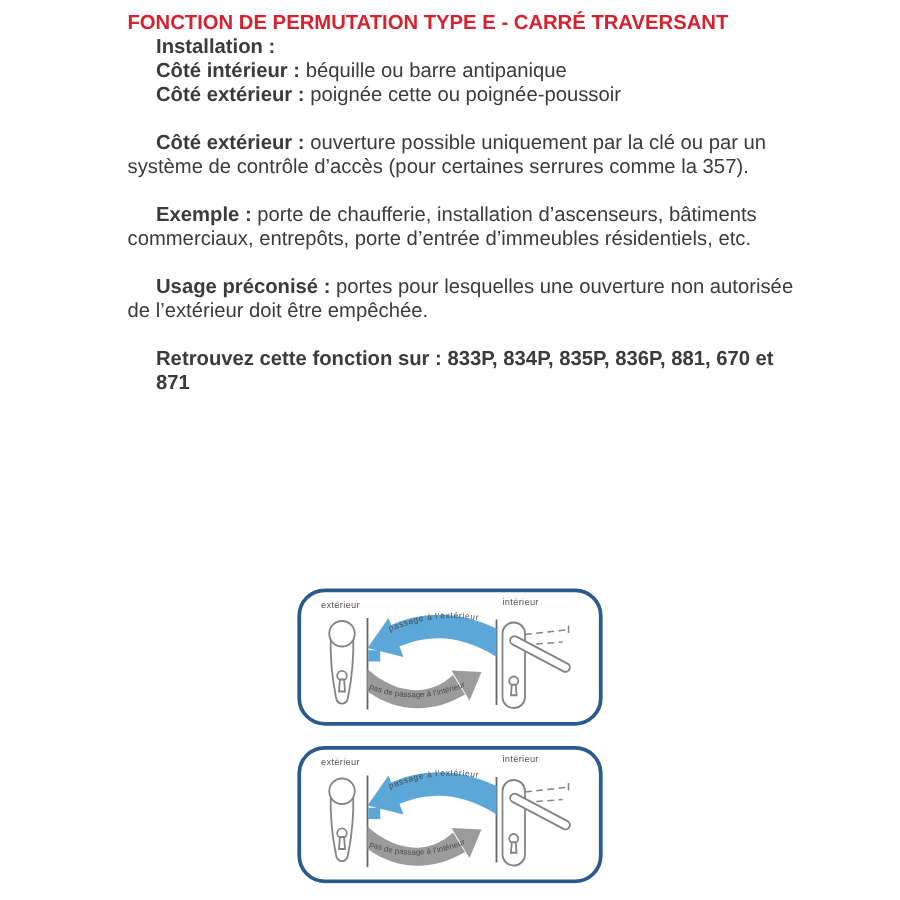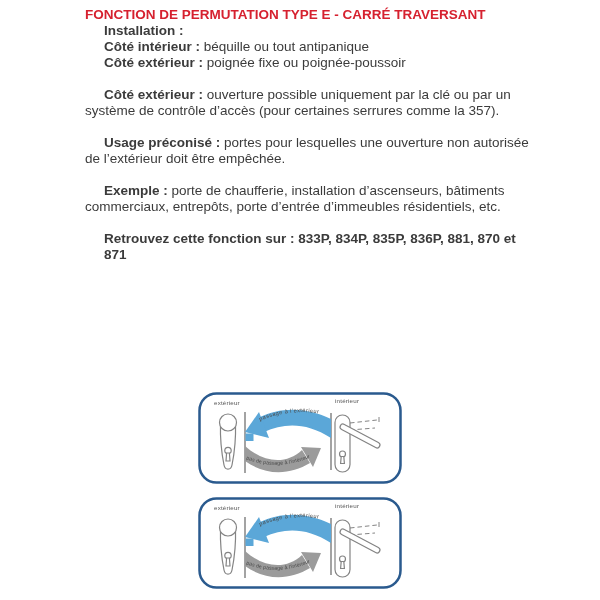--- a/index.html
+++ b/index.html
@@ -36,42 +36,42 @@
 </style>
 </head>
 <body>
 
 <div class="content">
   <h1 class="title">FONCTION DE PERMUTATION TYPE E - CARRÉ TRAVERSANT</h1>
 
   <p class="tight">
     <span class="b">Installation :</span><br>
     <span class="b">Côté intérieur :</span>
-    <span>béquille ou tout antipanique</span><br>
+    <span>béquille ou barre antipanique</span><br>
     <span class="b">Côté extérieur :</span>
-    <span>poignée fixe ou poignée-poussoir</span>
+    <span>poignée cette ou poignée-poussoir</span>
   </p>
 
 
   <p>
     <span class="b">Côté extérieur :</span>
     <span>ouverture possible uniquement par la clé ou par un système de contrôle d’accès (pour certaines serrures comme la 357).</span>
   </p>
 
   <p>
+    <span class="b">Exemple :</span>
+    <span>porte de chaufferie, installation d’ascenseurs, bâtiments commerciaux, entrepôts, porte d’entrée d’immeubles résidentiels, etc.</span>
+  </p>
+
+  <p>
     <span class="b">Usage préconisé :</span>
     <span>portes pour lesquelles une ouverture non autorisée de l’extérieur doit être empêchée.</span>
   </p>
 
-  <p>
-    <span class="b">Exemple :</span>
-    <span>porte de chaufferie, installation d’ascenseurs, bâtiments commerciaux, entrepôts, porte d’entrée d’immeubles résidentiels, etc.</span>
-  </p>
-
-  <p class="b">Retrouvez cette fonction sur : 833P, 834P, 835P, 836P, 881, 870 et 871</p>
+  <p class="b">Retrouvez cette fonction sur : 833P, 834P, 835P, 836P, 881, 670 et 871</p>
 </div>
 
 <div class="diagrams">
 
   <svg class="door-diagram" width="204" height="92" viewBox="0 0 204 92">
     <rect x="1.5" y="1.5" width="201" height="89" rx="17" fill="#ffffff" stroke-width="2.5" stroke="#2a5a8e"></rect>
     <text class="side-label" x="16" y="13">extérieur</text>
     <text class="side-label" x="137" y="11">intérieur</text>
     <line class="doorline" x1="47" y1="20" x2="47" y2="81"></line>
     <line class="doorline" x1="133" y1="21" x2="133" y2="78"></line>

